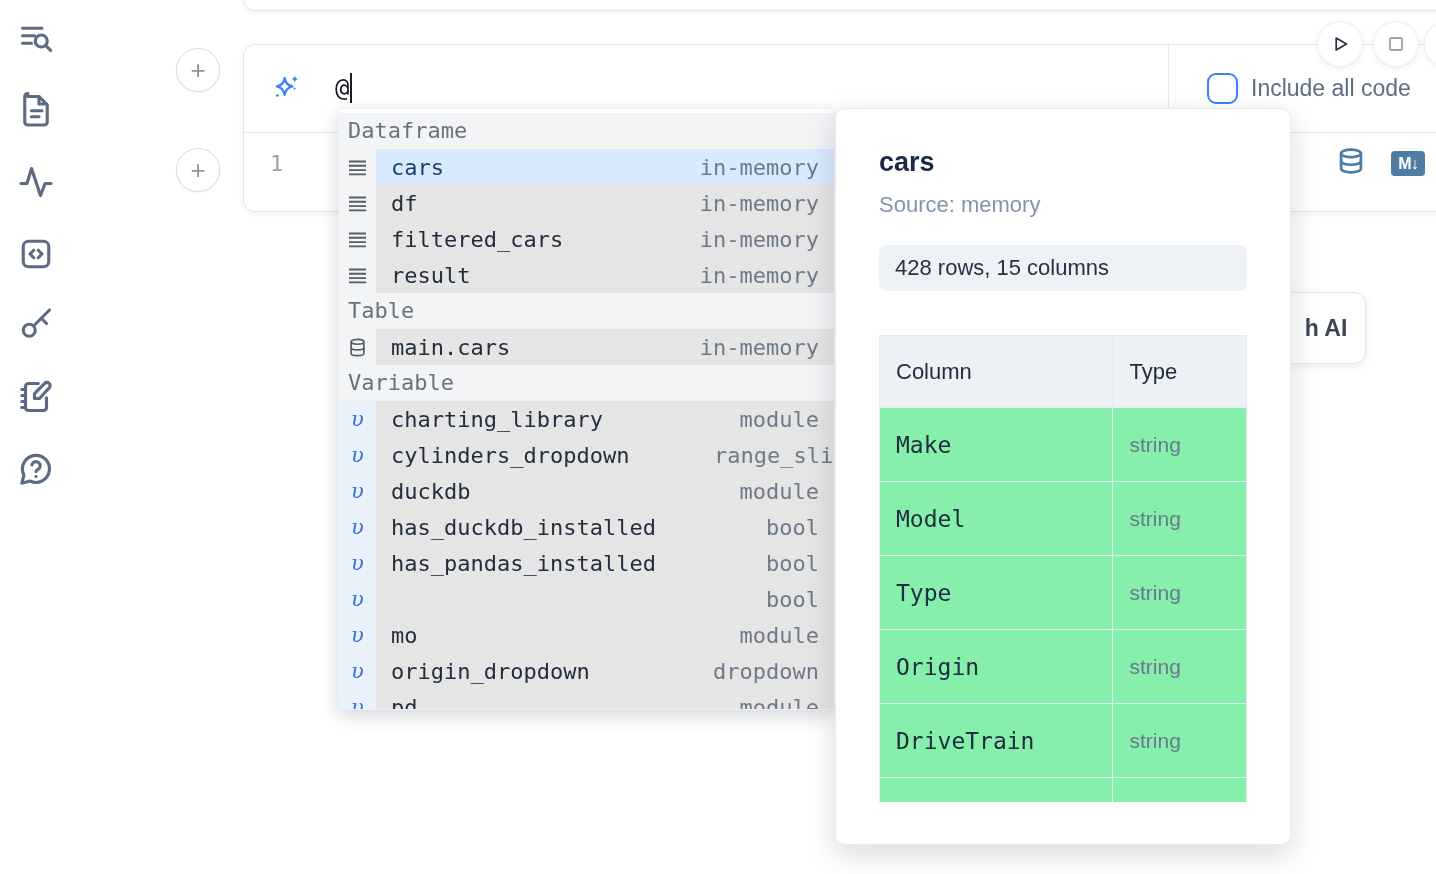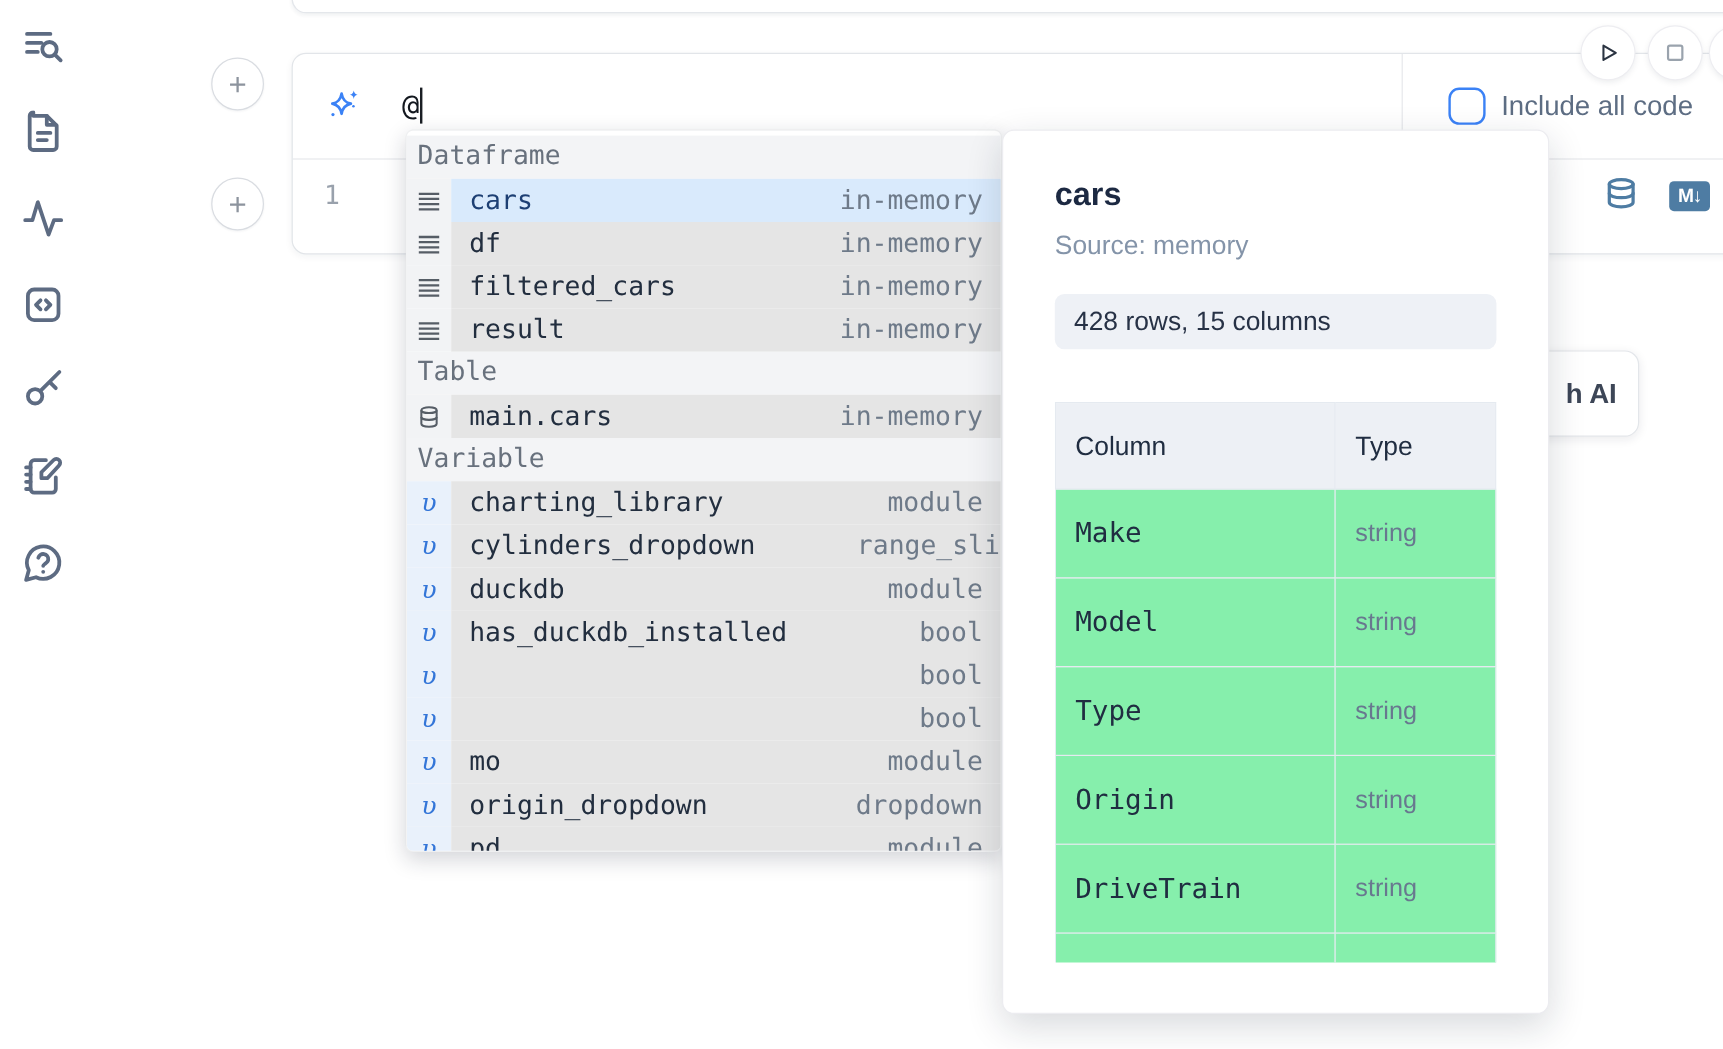--- a/index.html
+++ b/index.html
@@ -295,20 +295,21 @@
         <div class="dd-main">
           <span class="dd-name">has_duckdb_installed</span>
           <span class="dd-type">bool</span>
         </div>
       </div>
       <div class="dd-row var">
         <div class="dd-gutter">
           <span class="var-glyph">υ</span>
         </div>
         <div class="dd-main">
+          <span class="dd-name">has_pandas_installed</span>
           <span class="dd-type">bool</span>
         </div>
       </div>
       <div class="dd-row var">
         <div class="dd-gutter">
           <span class="var-glyph">υ</span>
         </div>
         <div class="dd-main">
           <span class="dd-type">bool</span>
         </div>

